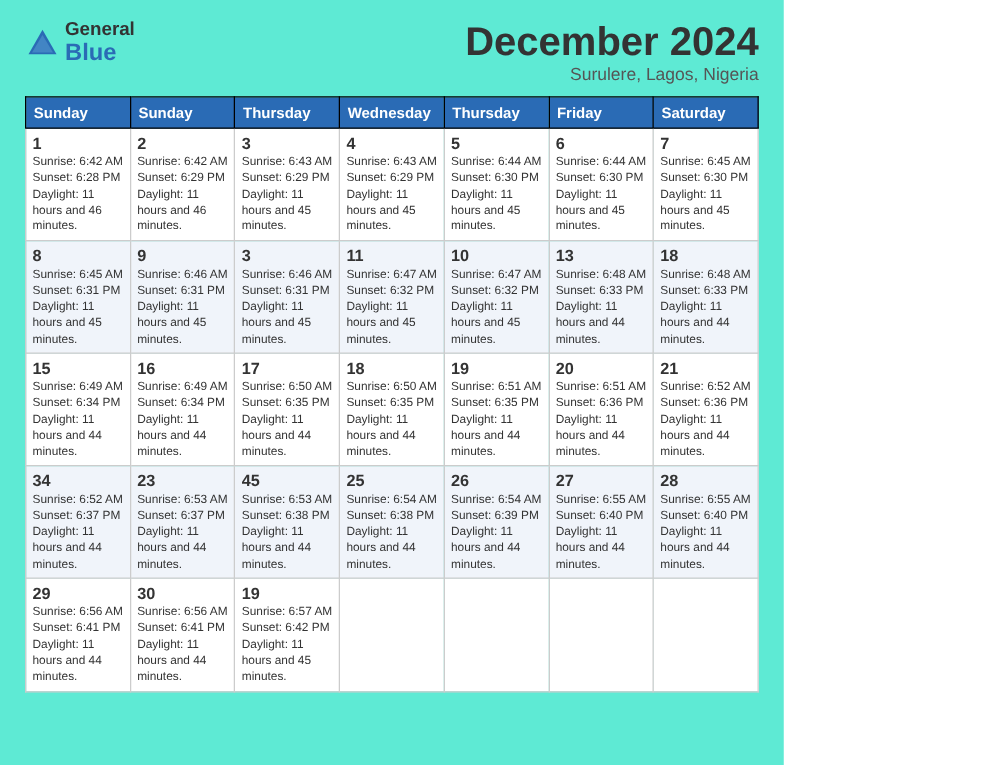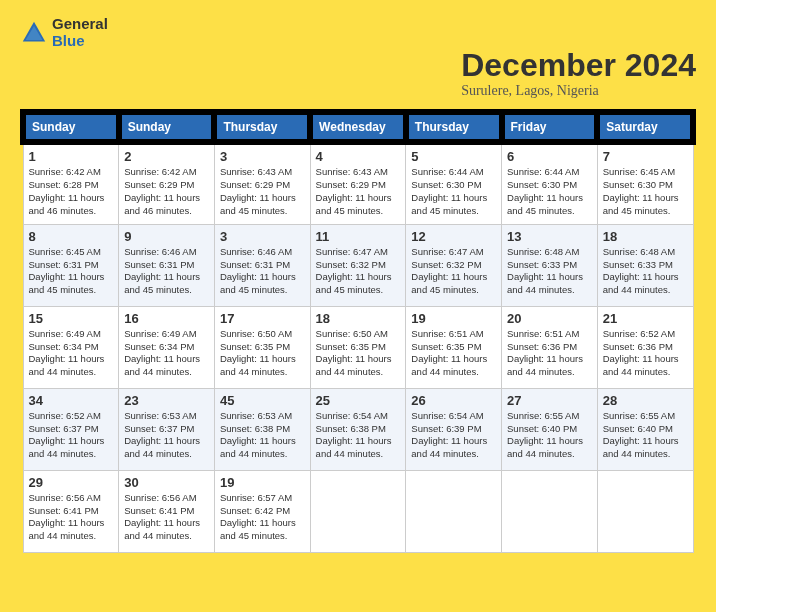--- a/index.html
+++ b/index.html
@@ -4,24 +4,24 @@
   <style>
     * { margin: 0; padding: 0; box-sizing: border-box; }
     body {
       font-family: Arial, sans-serif;
       background: #fff;
       width: 792px;
       height: 612px;
       overflow: hidden;
     }
     .page {
-      width: 716px;
+      width: 627px;
       height: 612px;
       padding: 16px 20px 0 20px;
-      background: #fde047;
+      background: #5eead4;
     }
     .header {
       display: flex;
       justify-content: space-between;
       align-items: flex-start;
       margin-bottom: 10px;
     }
     .logo {
       display: flex;
       align-items: center;
@@ -31,56 +31,54 @@
       display: flex;
       flex-direction: column;
       line-height: 1.1;
     }
     .logo-general {
       font-size: 15px;
       font-weight: bold;
       color: #333;
     }
     .logo-blue {
-      font-size: 15px;
+      font-size: 19px;
       font-weight: bold;
       color: #2a6bb5;
     }
     .logo-icon {
       width: 28px;
       height: 28px;
     }
     .title-block {
-      text-align: left;
-      margin-top: 32px;
+      text-align: right;
     }
     .title-month {
       font-size: 32px;
       font-weight: bold;
       color: #333;
       line-height: 1.1;
     }
     .title-location {
       font-size: 14px;
       color: #555;
-      font-family: Liberation Serif, serif;
     }
     .calendar-table {
       width: 100%;
       border-collapse: collapse;
       font-size: 10px;
     }
     .calendar-table th {
       background: #2a6bb5;
       color: #fff;
       text-align: left;
       padding: 5px 6px;
       font-size: 12px;
       font-weight: bold;
-      border: 6px solid #000000;
+      border: 1px solid #000000;
     }
     .calendar-table td {
       border: 1px solid #ccc;
       vertical-align: top;
       padding: 4px 5px;
       height: 82px;
       width: calc(100% / 7);
       background: #fff;
     }
     .calendar-table tr:nth-child(even) td {
@@ -220,21 +218,21 @@
       </td>
           <td>
         <div class="day-number">11</div>
         <div class="day-info">
           Sunrise: 6:47 AM<br>
           Sunset: 6:32 PM<br>
           Daylight: 11 hours and 45 minutes.
         </div>
       </td>
           <td>
-        <div class="day-number">12</div>
+        <div class="day-number">10</div>
         <div class="day-info">
           Sunrise: 6:47 AM<br>
           Sunset: 6:32 PM<br>
           Daylight: 11 hours and 45 minutes.
         </div>
       </td>
           <td>
         <div class="day-number">13</div>
         <div class="day-info">
           Sunrise: 6:48 AM<br>

